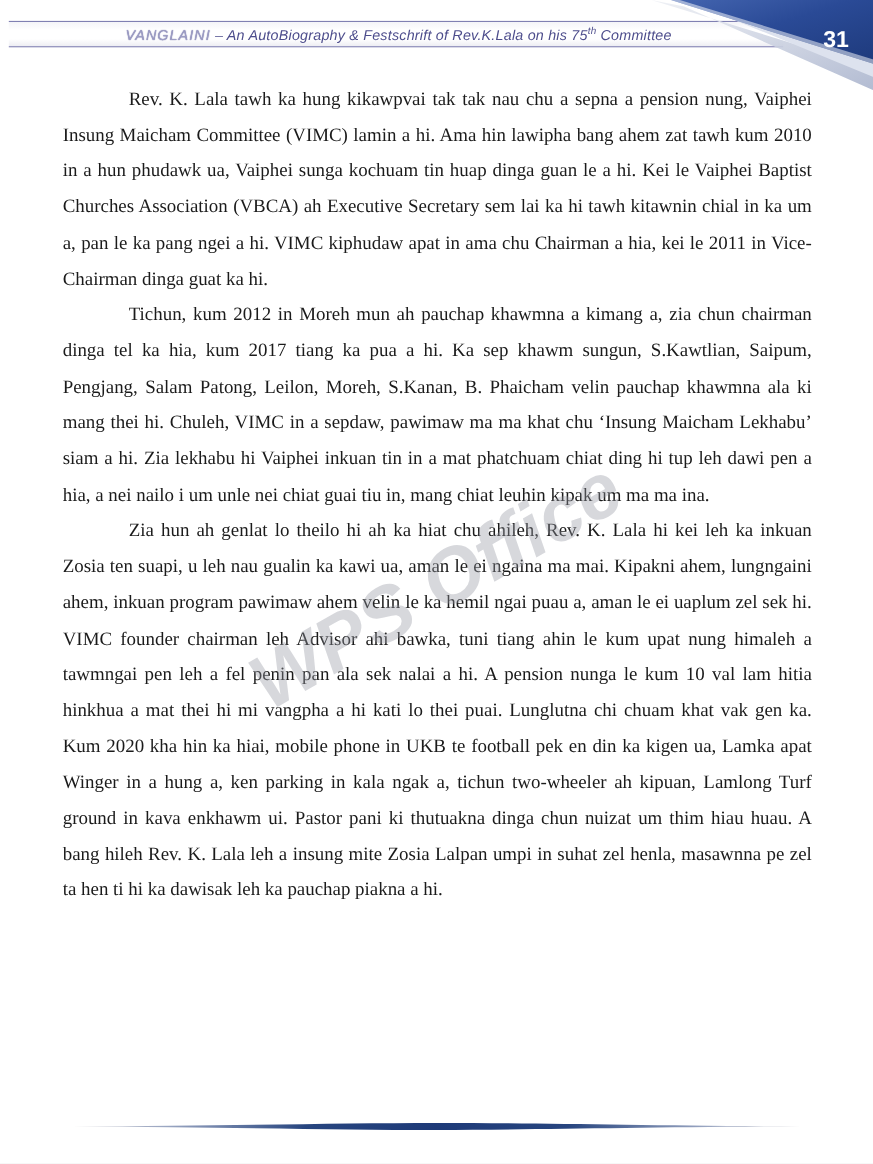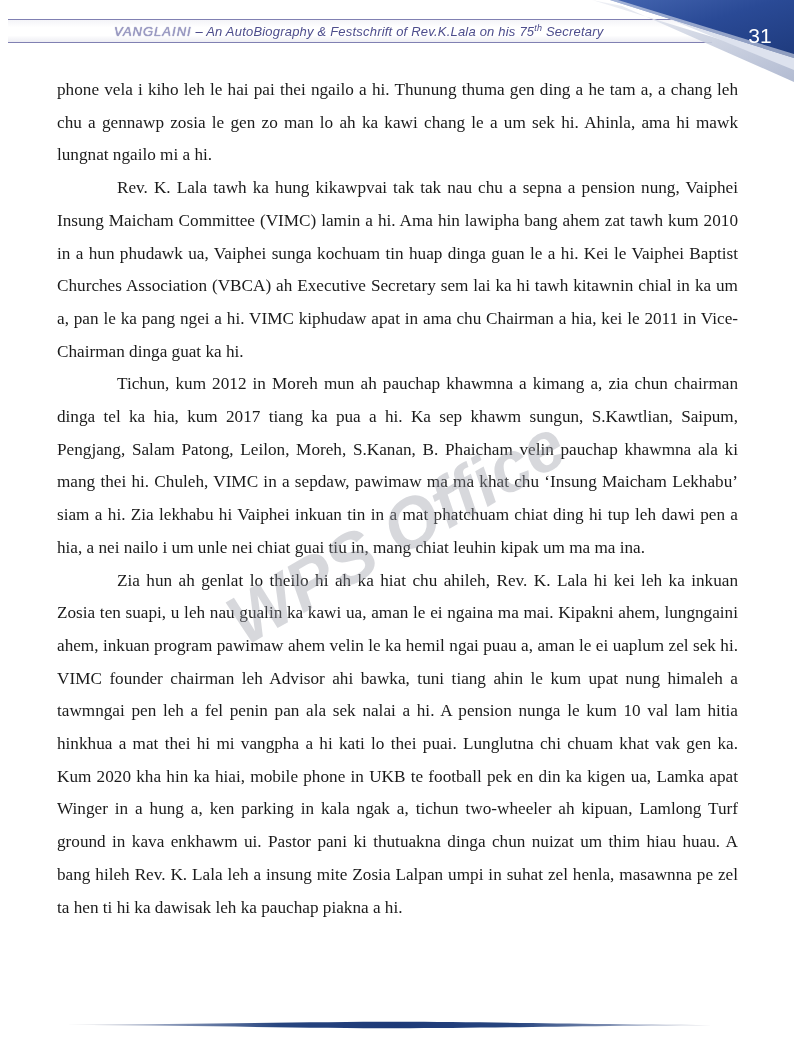--- a/index.html
+++ b/index.html
@@ -26,21 +26,21 @@
     letter-spacing:.2px;
   }
   .header-text .book-title{
     font-weight:normal;
     letter-spacing:1px;
     color:#9d9dc4;
     text-shadow:0 0 1px #5c5c98;
   }
   .header-text sup{font-size:9px;}
   
-  .corner{position:absolute;top:0;right:0;width:206px;height:86px;}
+  .corner{position:absolute;top:0;right:0;width:206px;height:86px;font-weight:bold;}
   .corner svg{display:block;}
   
   .body-text{
     position:absolute;left:57px;top:74px;width:681px;
     font-size:17.2px;line-height:32.7px;color:#1b1b1b;
     text-align:justify;
   }
   .body-text p{margin:0;text-indent:60px;}
   .body-text p.no-indent{text-indent:0;}
   
@@ -57,21 +57,21 @@
   
   .footer-rule{position:absolute;left:66px;top:1015px;width:662px;height:8px;}
 </style>
 </head>
 <body>
 
 <div class="page">
 
   <div class="header-band">
     <div class="header-text">
-      <span class="book-title">VANGLAINI</span><span> – </span><span>An AutoBiography &amp; Festschrift of Rev.K.Lala on his 75</span><sup>th</sup><span> Secretary</span>
+      <span class="book-title">VANGLAINI</span><span> – </span><span>An AutoBiography &amp; Festschrift of Rev.K.Lala on his 75</span><sup>th</sup><span> Committee</span>
     </div>
   </div>
 
   <div class="corner">
     <svg width="206" height="86" viewBox="0 0 206 86" xmlns="http://www.w3.org/2000/svg">
       <defs>
         <linearGradient id="navyGrad" x1="0" y1="0" x2="1" y2="1">
           <stop offset="0" stop-color="#4465b0"></stop>
           <stop offset="0.45" stop-color="#2a4a96"></stop>
           <stop offset="1" stop-color="#1e3a7c"></stop>
@@ -87,21 +87,20 @@
       <polygon points="26,0 206,52 206,70 40,2" fill="#dde2ee"></polygon>
 
       <polygon points="22,0 206,0 206,58" fill="url(#navyGrad)"></polygon>
 
       <polygon points="30,0 206,54 206,58 22,0" fill="#ffffff" opacity="0.5"></polygon>
       <text x="172" y="43" font-family="Liberation Sans, sans-serif" font-size="21" fill="#ffffff" text-anchor="middle">31</text>
     </svg>
   </div>
 
   <div class="body-text">
-    <p class="no-indent">phone vela i kiho leh le hai pai thei ngailo a hi. Thunung thuma gen ding a he tam a, a chang leh chu a gennawp zosia le gen zo man lo ah ka kawi chang le a um sek hi. Ahinla, ama hi mawk lungnat ngailo mi a hi.</p>
     <p>Rev. K. Lala tawh ka hung kikawpvai tak tak nau chu a sepna a pension nung, Vaiphei Insung Maicham Committee (VIMC) lamin a hi. Ama hin lawipha bang ahem zat tawh kum 2010 in a hun phudawk ua, Vaiphei sunga kochuam tin huap dinga guan le a hi. Kei le Vaiphei Baptist Churches Association (VBCA) ah Executive Secretary sem lai ka hi tawh kitawnin chial in ka um a, pan le ka pang ngei a hi. VIMC kiphudaw apat in ama chu Chairman a hia, kei le 2011 in Vice-Chairman dinga guat ka hi.</p>
     <p>Tichun, kum 2012 in Moreh mun ah pauchap khawmna a kimang a, zia chun chairman dinga tel ka hia, kum 2017 tiang ka pua a hi. Ka sep khawm sungun, S.Kawtlian, Saipum, Pengjang, Salam Patong, Leilon, Moreh, S.Kanan, B. Phaicham velin pauchap khawmna ala ki mang thei hi. Chuleh, VIMC in a sepdaw, pawimaw ma ma khat chu ‘Insung Maicham Lekhabu’ siam a hi. Zia lekhabu hi Vaiphei inkuan tin in a mat phatchuam chiat ding hi tup leh dawi pen a hia, a nei nailo i um unle nei chiat guai tiu in, mang chiat leuhin kipak um ma ma ina.</p>
     <p>Zia hun ah genlat lo theilo hi ah ka hiat chu ahileh, Rev. K. Lala hi kei leh ka inkuan Zosia ten suapi, u leh nau gualin ka kawi ua, aman le ei ngaina ma mai. Kipakni ahem, lungngaini ahem, inkuan program pawimaw ahem velin le ka hemil ngai puau a, aman le ei uaplum zel sek hi. VIMC founder chairman leh Advisor ahi bawka, tuni tiang ahin le kum upat nung himaleh a tawmngai pen leh a fel penin pan ala sek nalai a hi. A pension nunga le kum 10 val lam hitia hinkhua a mat thei hi mi vangpha a hi kati lo thei puai. Lunglutna chi chuam khat vak gen ka. Kum 2020 kha hin ka hiai, mobile phone in UKB te football pek en din ka kigen ua, Lamka apat Winger in a hung a, ken parking in kala ngak a, tichun two-wheeler ah kipuan, Lamlong Turf ground in kava enkhawm ui. Pastor pani ki thutuakna dinga chun nuizat um thim hiau huau. A bang hileh Rev. K. Lala leh a insung mite Zosia Lalpan umpi in suhat zel henla, masawnna pe zel ta hen ti hi ka dawisak leh ka pauchap piakna a hi.</p>
   </div>
 
   <div class="watermark">WPS Office</div>
 
   <div class="footer-rule">
     <svg width="662" height="8" viewBox="0 0 662 8" xmlns="http://www.w3.org/2000/svg">
       <defs>

